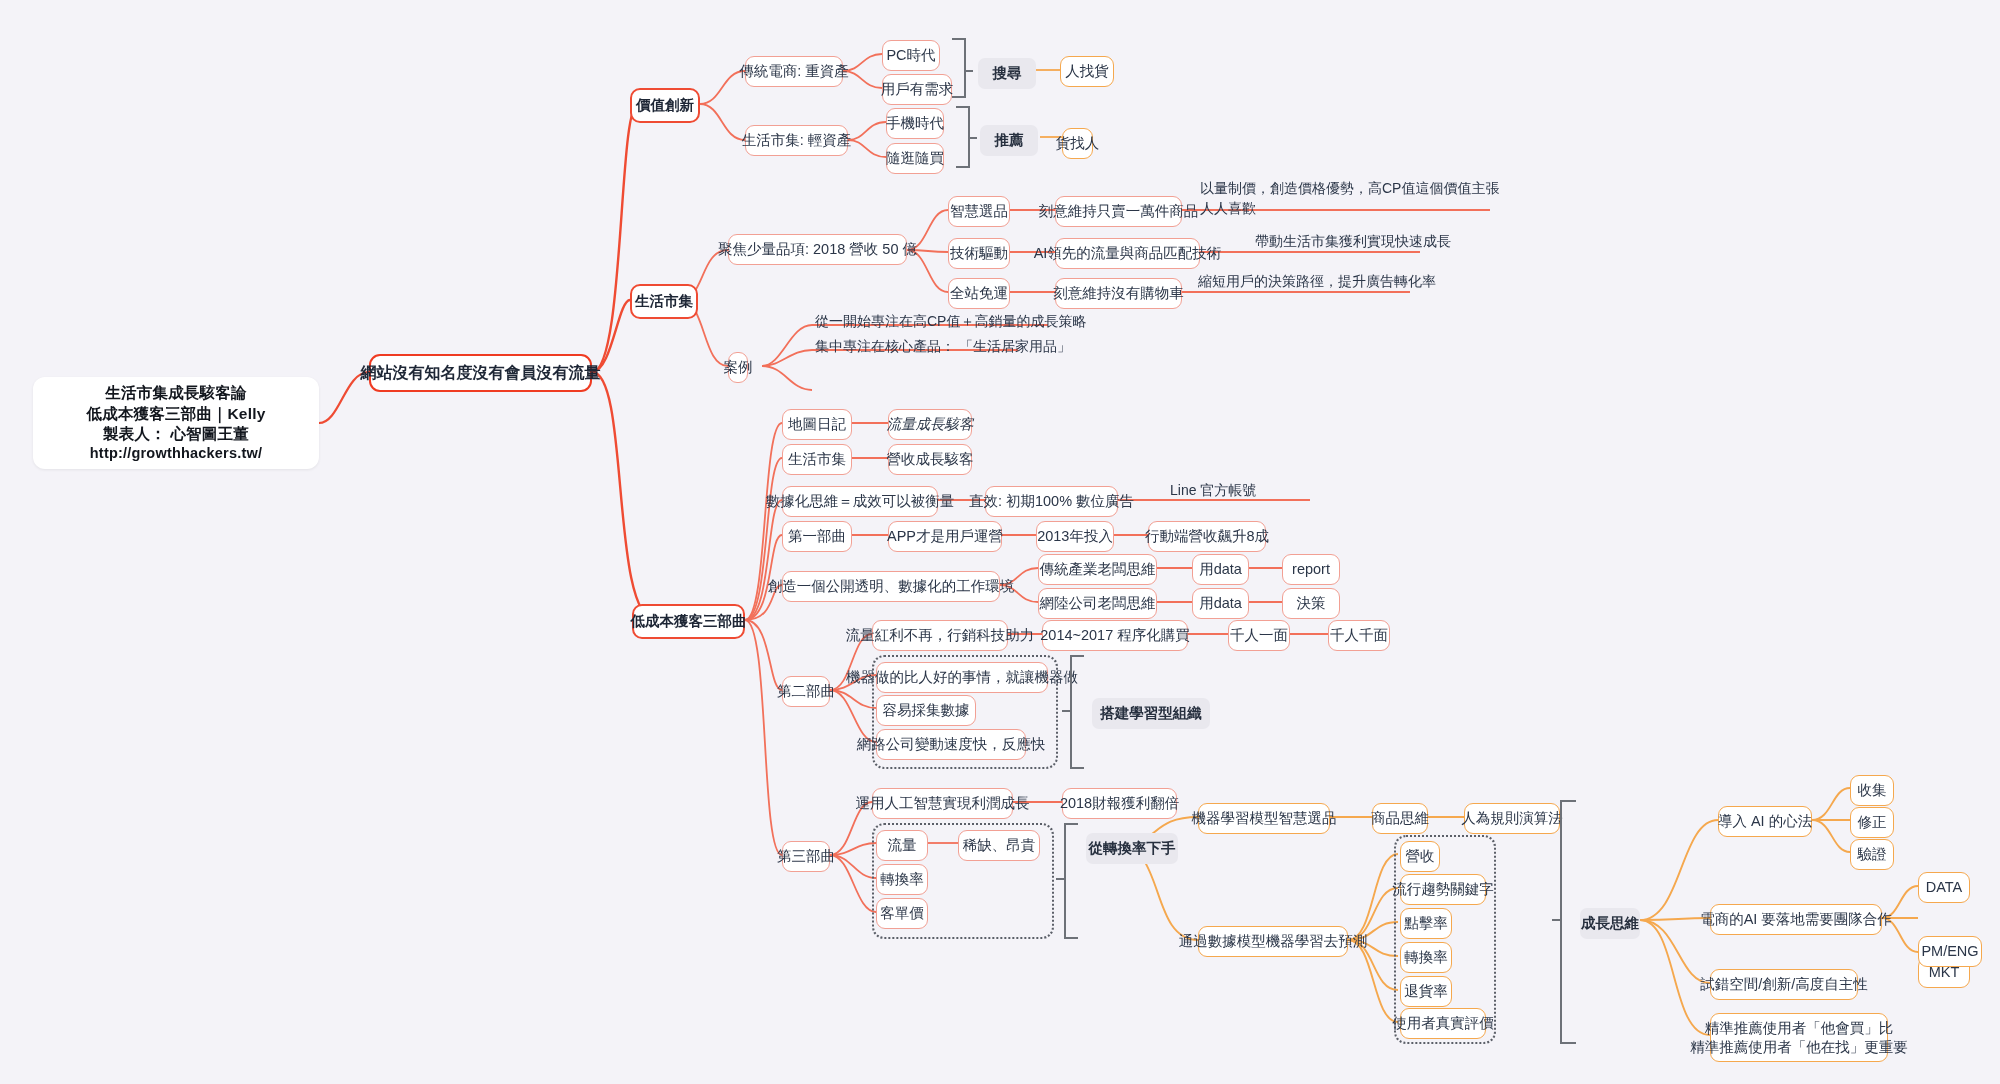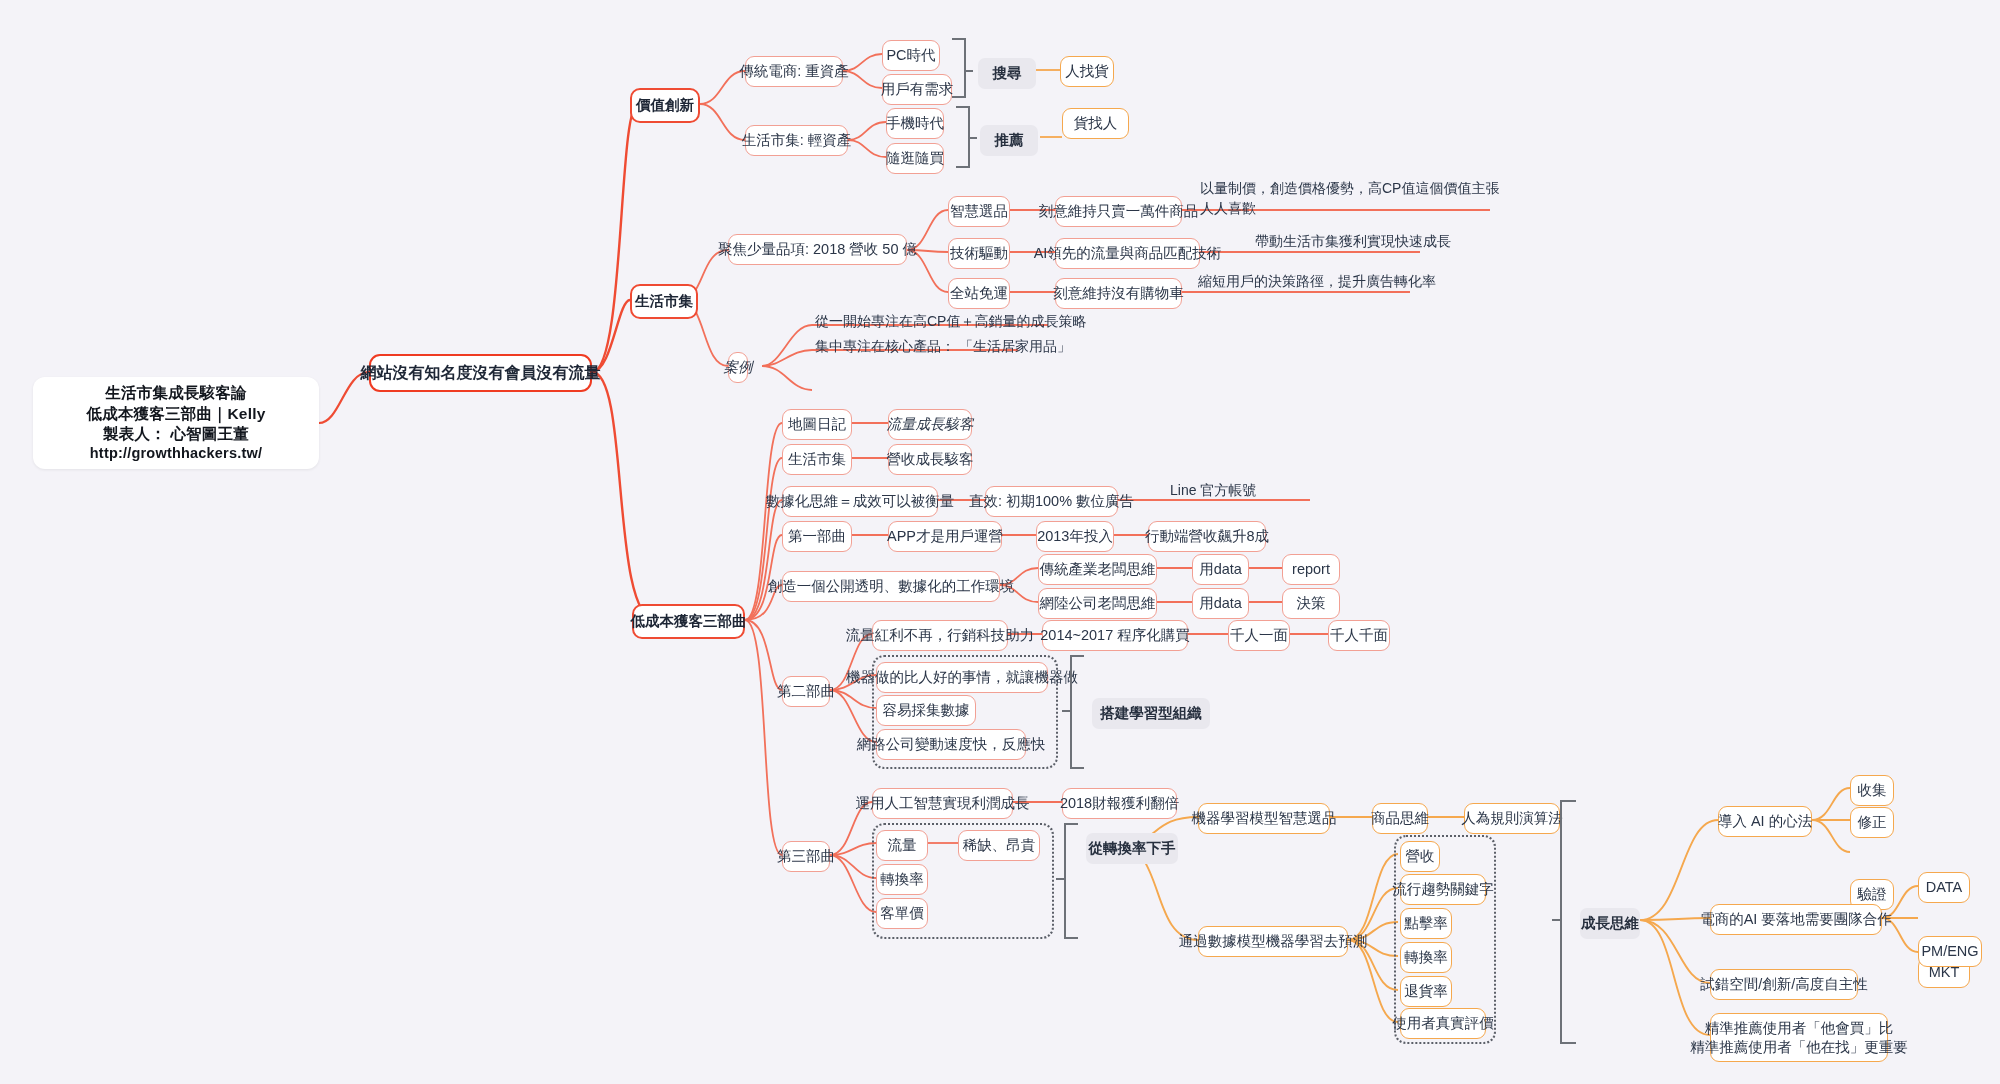--- a/index.html
+++ b/index.html
@@ -263,40 +263,40 @@
     <g fill="none" stroke="#f5a84e" stroke-width="1.8">
       <path d="M1036 70 L 1060 70"></path>
       <path d="M1040 137 L 1062 137"></path>
     </g>
   </svg>
   <div class="node box-orange" style="left:1060px;top:56px;width:54px;">人找貨</div>
 
   <div class="bracket" style="left:956px;top:106px;width:12px;height:58px;"></div>
   <div class="tick" style="left:968px;top:137px;"></div>
   <div class="node pill" style="left:980px;top:125px;width:58px;">推薦</div>
-  <div class="node box-orange" style="left:1062px;top:108px;width:67px;">貨找人</div>
+  <div class="node box-orange" style="left:1062px;top:128px;width:31px;">貨找人</div>
 
   <div class="node box-red-mid" style="left:630px;top:284px;width:68px;">生活市集</div>
 
   <div class="node box-red" style="left:728px;top:234px;width:179px;">聚焦少量品項: 2018 營收 50 億</div>
 
   <div class="node box-red" style="left:948px;top:196px;width:62px;">智慧選品</div>
   <div class="node box-red" style="left:1055px;top:196px;width:127px;">刻意維持只賣一萬件商品</div>
   <div class="node plain" style="left:1200px;top:178px;width:300px;">以量制價，創造價格優勢，高CP值這個價值主張
 人人喜歡</div>
 
   <div class="node box-red" style="left:948px;top:238px;width:62px;">技術驅動</div>
   <div class="node box-red" style="left:1055px;top:238px;width:145px;">AI領先的流量與商品匹配技術</div>
   <div class="node plain" style="left:1255px;top:231px;width:280px;">帶動生活市集獲利實現快速成長</div>
 
   <div class="node box-red" style="left:948px;top:278px;width:62px;">全站免運</div>
   <div class="node box-red" style="left:1055px;top:278px;width:127px;">刻意維持沒有購物車</div>
   <div class="node plain" style="left:1198px;top:271px;width:280px;">縮短用戶的決策路徑，提升廣告轉化率</div>
 
-  <div class="node box-red" style="left:728px;top:352px;width:16px;font-style:italic;">案例</div>
+  <div class="node box-red" style="left:728px;top:352px;width:16px;">案例</div>
   <div class="node plain" style="left:815px;top:311px;width:300px;">從一開始專注在高CP值＋高銷量的成長策略</div>
   <div class="node plain" style="left:815px;top:336px;width:300px;">集中專注在核心產品： 「生活居家用品」</div>
 
   <div class="node box-red-mid" style="left:632px;top:604px;width:113px;">低成本獲客三部曲</div>
 
   <div class="node box-red" style="left:782px;top:409px;width:70px;">地圖日記</div>
   <div class="node box-red" style="left:888px;top:409px;width:84px;font-style:italic;">流量成長駭客</div>
 
   <div class="node box-red" style="left:782px;top:444px;width:70px;">生活市集</div>
   <div class="node box-red" style="left:888px;top:444px;width:84px;">營收成長駭客</div>
@@ -359,21 +359,21 @@
   <div class="node box-orange" style="left:1400px;top:976px;width:52px;">退貨率</div>
   <div class="node box-orange" style="left:1400px;top:1008px;width:86px;">使用者真實評價</div>
 
   <div class="bracket left" style="left:1560px;top:800px;width:14px;height:240px;border-left:2px solid #6d7178;border-right:none;"></div>
   <div class="tick" style="left:1552px;top:919px;"></div>
   <div class="node pill" style="left:1580px;top:908px;width:60px;">成長思維</div>
 
   <div class="node box-orange" style="left:1718px;top:806px;width:94px;">導入 AI 的心法</div>
   <div class="node box-orange" style="left:1850px;top:775px;width:44px;">收集</div>
   <div class="node box-orange" style="left:1850px;top:807px;width:44px;">修正</div>
-  <div class="node box-orange" style="left:1850px;top:839px;width:44px;margin-top:40px;">驗證</div>
+  <div class="node box-orange" style="left:1850px;top:839px;width:44px;">驗證</div>
 
   <div class="node box-orange" style="left:1710px;top:904px;width:172px;">電商的AI 要落地需要團隊合作</div>
   <div class="node box-orange" style="left:1918px;top:872px;width:52px;">DATA</div>
   <div class="node box-orange" style="left:1918px;top:957px;width:52px;">MKT</div>
   <div class="node box-orange" style="left:1918px;top:936px;width:64px;">PM/ENG</div>
 
   <div class="node box-orange" style="left:1710px;top:969px;width:148px;">試錯空間/創新/高度自主性</div>
 
   <div class="node box-orange" style="left:1710px;top:1013px;width:178px;">精準推薦使用者「他會買」比
 精準推薦使用者「他在找」更重要</div>

